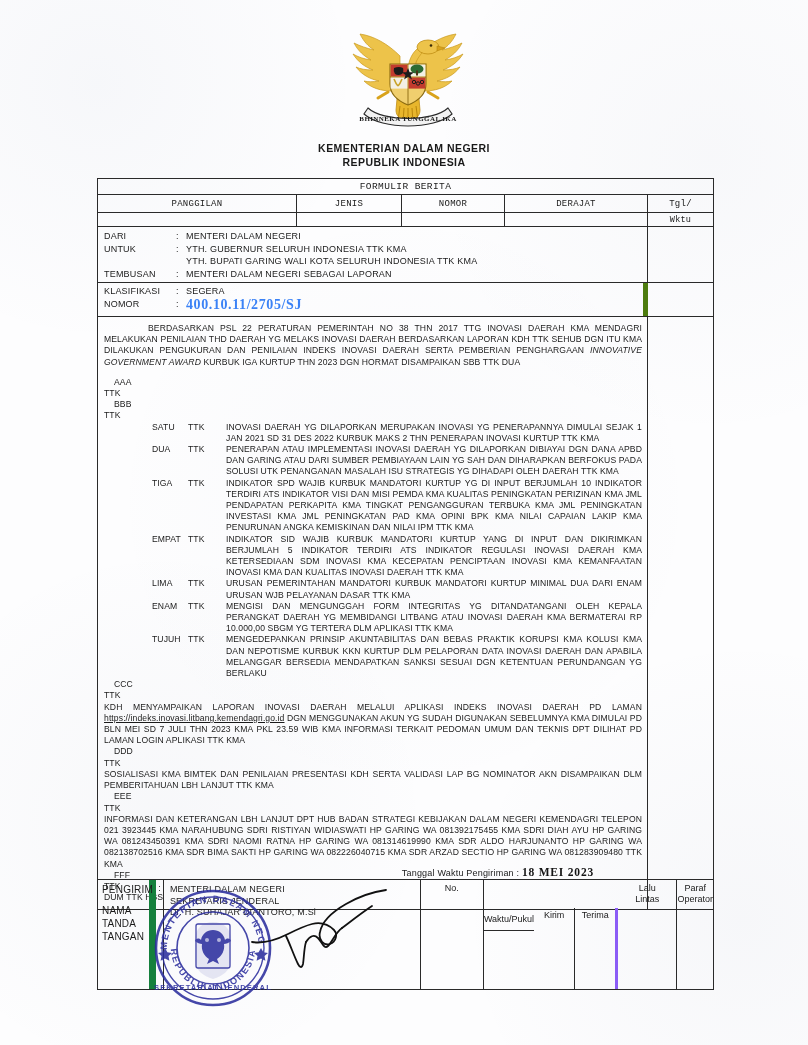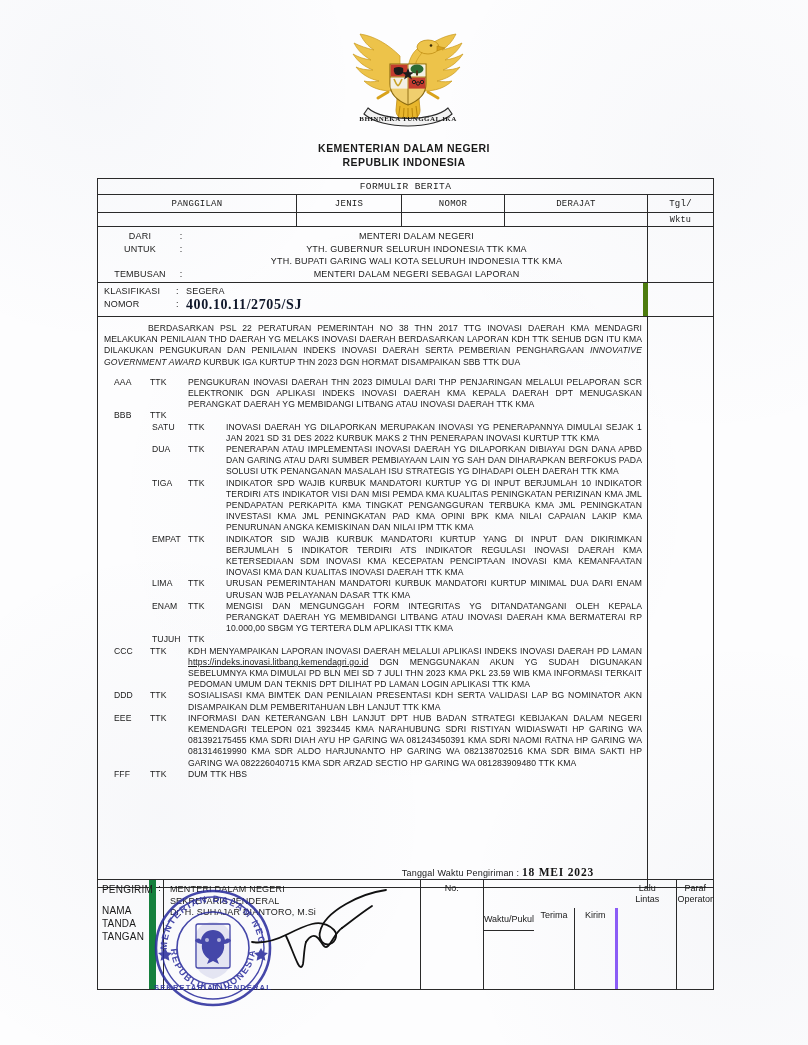--- a/index.html
+++ b/index.html
@@ -57,52 +57,52 @@
   .hdr-row .cell{display:flex;align-items:center;justify-content:center;}
   .empty-row{height:13px;}
 
   .c-panggilan{width:199px;}
   .c-jenis{width:105px;}
   .c-nomor{width:103px;}
   .c-derajat{width:143px;}
   .c-tgl{width:65px;}
 
   
-  .addr-wrap{display:flex;text-align:center;}
+  .addr-wrap{display:flex;}
   .addr-left{width:550px;box-sizing:border-box;border-right:1px solid #2a2a2a;padding:3px 0 2px 0;}
   .addr-right{width:65px;}
   .addr-line{display:flex;font-size:9px;line-height:12.6px;letter-spacing:.2px;}
   .addr-lbl{width:78px;padding-left:6px;box-sizing:border-box;}
   .addr-col{width:10px;}
   .addr-val{flex:1;}
 
   .klas-wrap{display:flex;}
   .klas-left{width:550px;box-sizing:border-box;border-right:5px solid #4d7c0f;padding:2px 0 3px 0;}
   .klas-right{width:65px;}
   .nomor-line{display:flex;align-items:flex-start;font-size:9px;line-height:13px;letter-spacing:.2px;}
   .nomor-hand{
     font-family:"Liberation Serif", serif;
     font-size:14px;font-weight:bold;letter-spacing:.6px;
-    color:#0f172a;line-height:15px;position:relative;top:-1px;
+    color:#3b82f6;line-height:15px;position:relative;top:-1px;
   }
 
   
   .body-wrap{display:flex;}
   .body-left{width:550px;box-sizing:border-box;border-right:1px solid #2a2a2a;padding:6px 5px 6px 6px;min-height:570px;}
   .body-right{width:65px;}
 
   .para{
     font-size:8.6px;line-height:11.2px;letter-spacing:.1px;
     text-align:justify;text-justify:inter-word;
     margin:0 0 9px 0;
   }
   .para .ind{display:inline-block;width:44px;}
   .ital{font-style:italic;}
 
-  .item{display:flex;font-size:8.6px;line-height:11.2px;letter-spacing:.1px;margin-bottom:0px;}
+  .item{display:flex;font-size:8.6px;line-height:11.2px;letter-spacing:.1px;margin-bottom:0px;flex-direction:column;}
   .item .code{width:46px;flex:none;padding-left:10px;box-sizing:border-box;}
   .item .ttk{width:38px;flex:none;}
   .item .txt{flex:1;text-align:justify;text-justify:inter-word;}
 
   .sub{display:flex;font-size:8.6px;line-height:11.2px;letter-spacing:.1px;}
   .sub .code{width:84px;flex:none;padding-left:48px;box-sizing:border-box;}
   .sub .ttk{width:38px;flex:none;}
   .sub .txt{flex:1;text-align:justify;text-justify:inter-word;}
 
   .lnk{text-decoration:underline;}
@@ -284,21 +284,20 @@
 
     <div class="row">
       <div class="body-wrap" style="width:100%;">
         <div class="body-left">
 
           <p class="para"><span class="ind"></span><span>BERDASARKAN PSL 22 PERATURAN PEMERINTAH NO 38 THN 2017 TTG INOVASI DAERAH KMA MENDAGRI MELAKUKAN PENILAIAN THD DAERAH YG MELAKS INOVASI DAERAH BERDASARKAN LAPORAN KDH TTK SEHUB DGN ITU KMA DILAKUKAN PENGUKURAN DAN PENILAIAN INDEKS INOVASI DAERAH SERTA PEMBERIAN PENGHARGAAN </span><span class="ital">INNOVATIVE GOVERNMENT AWARD</span><span> KURBUK IGA KURTUP THN 2023 DGN HORMAT DISAMPAIKAN SBB TTK DUA</span></p>
 
           <div class="item">
             <span class="code">AAA</span>
             <span class="ttk">TTK</span>
-            <span class="txt">PENGUKURAN INOVASI DAERAH THN 2023 DIMULAI DARI THP PENJARINGAN MELALUI PELAPORAN SCR ELEKTRONIK DGN APLIKASI INDEKS INOVASI DAERAH KMA KEPALA DAERAH DPT MENUGASKAN PERANGKAT DAERAH YG MEMBIDANGI LITBANG ATAU INOVASI DAERAH TTK KMA</span>
           </div>
 
           <div class="item">
             <span class="code">BBB</span>
             <span class="ttk">TTK</span>
           </div>
 
           <div class="sub">
             <span class="code">SATU</span>
             <span class="ttk">TTK</span>
@@ -325,20 +324,21 @@
             <span class="txt">URUSAN PEMERINTAHAN MANDATORI KURBUK MANDATORI KURTUP MINIMAL DUA DARI ENAM URUSAN WJB PELAYANAN DASAR TTK KMA</span>
           </div>
           <div class="sub">
             <span class="code">ENAM</span>
             <span class="ttk">TTK</span>
             <span class="txt">MENGISI DAN MENGUNGGAH FORM INTEGRITAS YG DITANDATANGANI OLEH KEPALA PERANGKAT DAERAH YG MEMBIDANGI LITBANG ATAU INOVASI DAERAH KMA BERMATERAI RP 10.000,00 SBGM YG TERTERA DLM APLIKASI TTK KMA</span>
           </div>
           <div class="sub">
             <span class="code">TUJUH</span>
             <span class="ttk">TTK</span>
+            <span class="txt">MENGEDEPANKAN PRINSIP AKUNTABILITAS DAN BEBAS PRAKTIK KORUPSI KMA KOLUSI KMA DAN NEPOTISME KURBUK KKN KURTUP DLM PELAPORAN DATA INOVASI DAERAH DAN APABILA MELANGGAR BERSEDIA MENDAPATKAN SANKSI SESUAI DGN KETENTUAN PERUNDANGAN YG BERLAKU</span>
           </div>
 
           <div class="item">
             <span class="code">CCC</span>
             <span class="ttk">TTK</span>
             <span class="txt"><span>KDH MENYAMPAIKAN LAPORAN INOVASI DAERAH MELALUI APLIKASI INDEKS INOVASI DAERAH PD LAMAN </span><span class="lnk">https://indeks.inovasi.litbang.kemendagri.go.id</span><span> DGN MENGGUNAKAN AKUN YG SUDAH DIGUNAKAN SEBELUMNYA KMA DIMULAI PD BLN MEI SD 7 JULI THN 2023 KMA PKL 23.59 WIB KMA INFORMASI TERKAIT PEDOMAN UMUM DAN TEKNIS DPT DILIHAT PD LAMAN LOGIN APLIKASI TTK KMA</span></span>
           </div>
 
           <div class="item">
             <span class="code">DDD</span>
@@ -385,22 +385,22 @@
       <div class="sline">MENTERI DALAM NEGERI</div>
       <div class="sline">SEKRETARIS JENDERAL</div>
       <div class="sline">Dr. H. SUHAJAR DIANTORO, M.Si</div>
     </div>
     <div class="f-no">
       <span>No.</span>
     </div>
     <div class="f-waktu">
       <div class="wtop">Waktu/Pukul</div>
       <div class="wbot">
+        <div>Kirim</div>
         <div>Terima</div>
-        <div>Kirim</div>
       </div>
     </div>
     <div class="f-lalu">
       <div>Lalu</div>
       <div>Lintas</div>
     </div>
     <div class="f-paraf">
       <div>Paraf</div>
       <div>Operator</div>
     </div>

